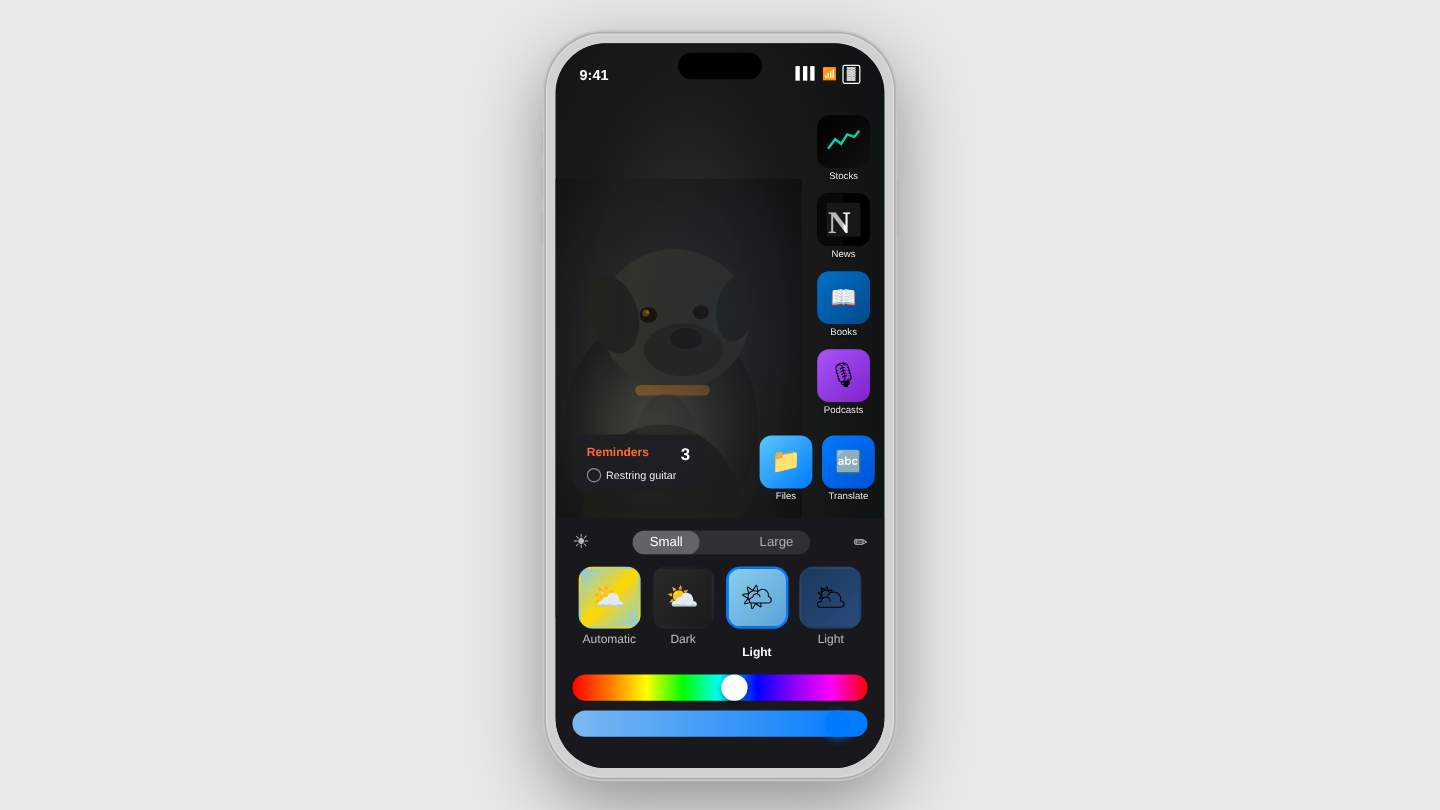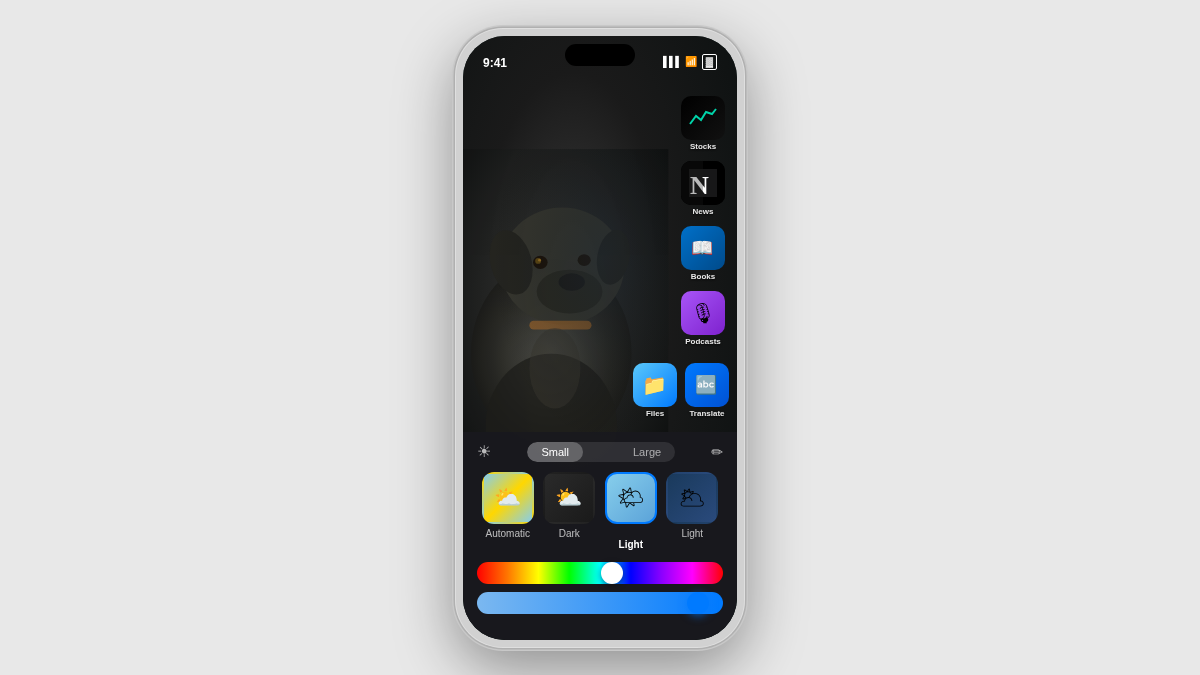--- a/index.html
+++ b/index.html
@@ -156,21 +156,20 @@
       align-items: center;
       justify-content: center;
       font-size: 20px;
     }
 
     .app-label {
       color: rgba(255,255,255,0.9);
       font-size: 8px;
       text-align: left;
       text-shadow: 0 1px 2px rgba(0,0,0,0.8);
-      font-weight: bold;
     }
 
     .icon-stocks { background: linear-gradient(135deg, #000 0%, #111 100%); }
     .icon-news { background: linear-gradient(135deg, #000 0%, #111 100%); }
     .icon-books { background: linear-gradient(135deg, #0070c9 0%, #004a8a 100%); }
     .icon-podcasts { background: linear-gradient(135deg, #a855f7 0%, #7e22ce 100%); }
     .icon-files { background: linear-gradient(135deg, #5ac8fa 0%, #007aff 100%); }
     .icon-translate { background: linear-gradient(135deg, #007aff 0%, #0051d4 100%); }
 
     
@@ -506,20 +505,30 @@
           <span class="app-label">Files</span>
         </div>
         <div class="app-icon-wrap">
           <div class="app-icon icon-translate">
             <span style="font-size:18px;">🔤</span>
           </div>
           <span class="app-label">Translate</span>
         </div>
       </div>
 
+      <div class="reminders-widget">
+        <div class="reminders-header">
+          <span class="reminders-title">Reminders</span>
+          <span class="reminders-count">3</span>
+        </div>
+        <div class="reminders-item">
+          <div class="reminder-circle"></div>
+          <span class="reminder-text">Restring guitar</span>
+        </div>
+      </div>
 
       <div class="bottom-panel">
 
         <div class="size-toolbar">
           <span class="sun-icon">☀</span>
           <div class="size-toggle">
             <span class="size-btn active">Small</span>
             <span class="size-btn">Large</span>
           </div>
           <span class="pencil-icon">✏</span>

